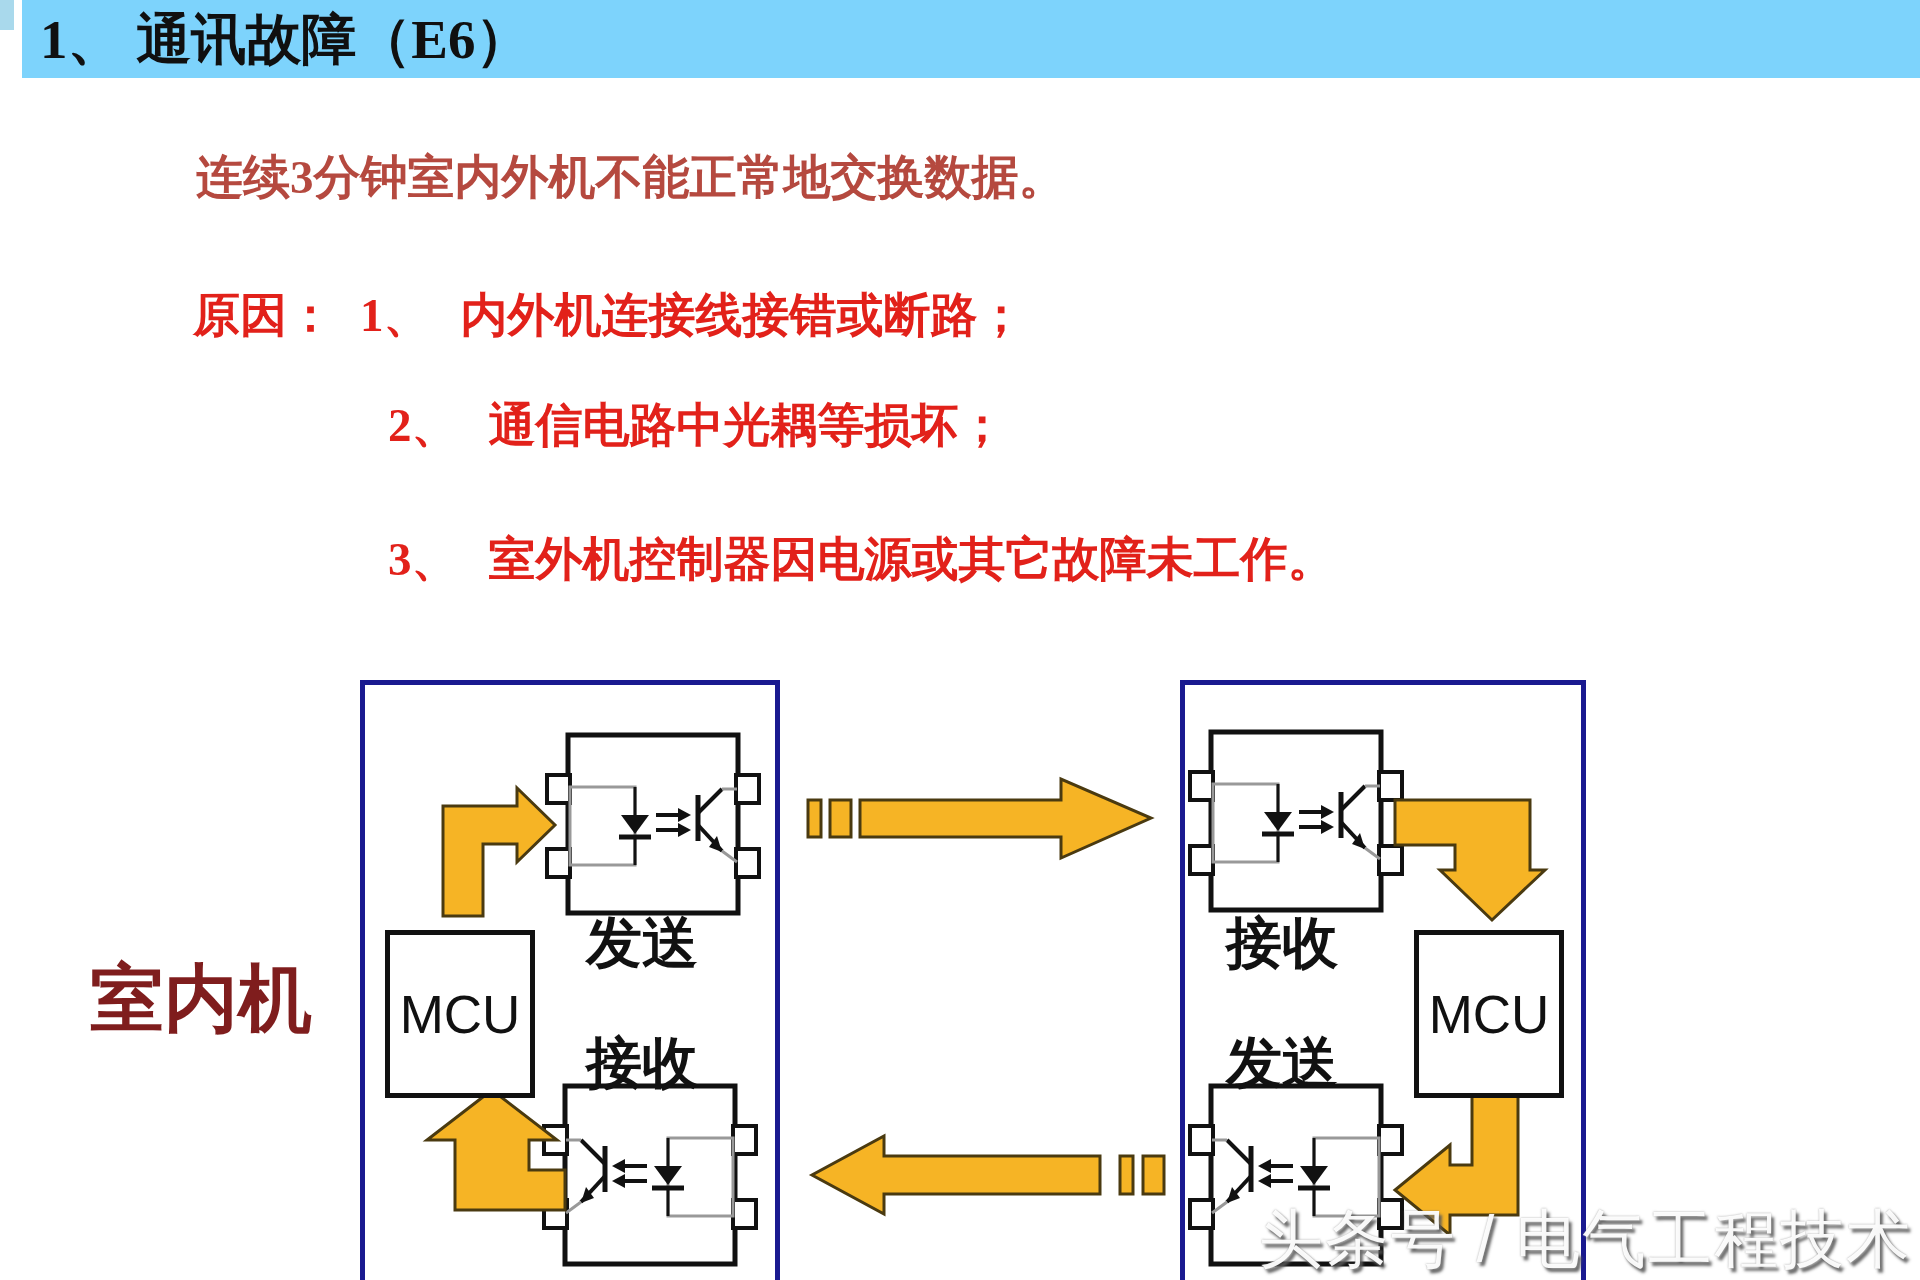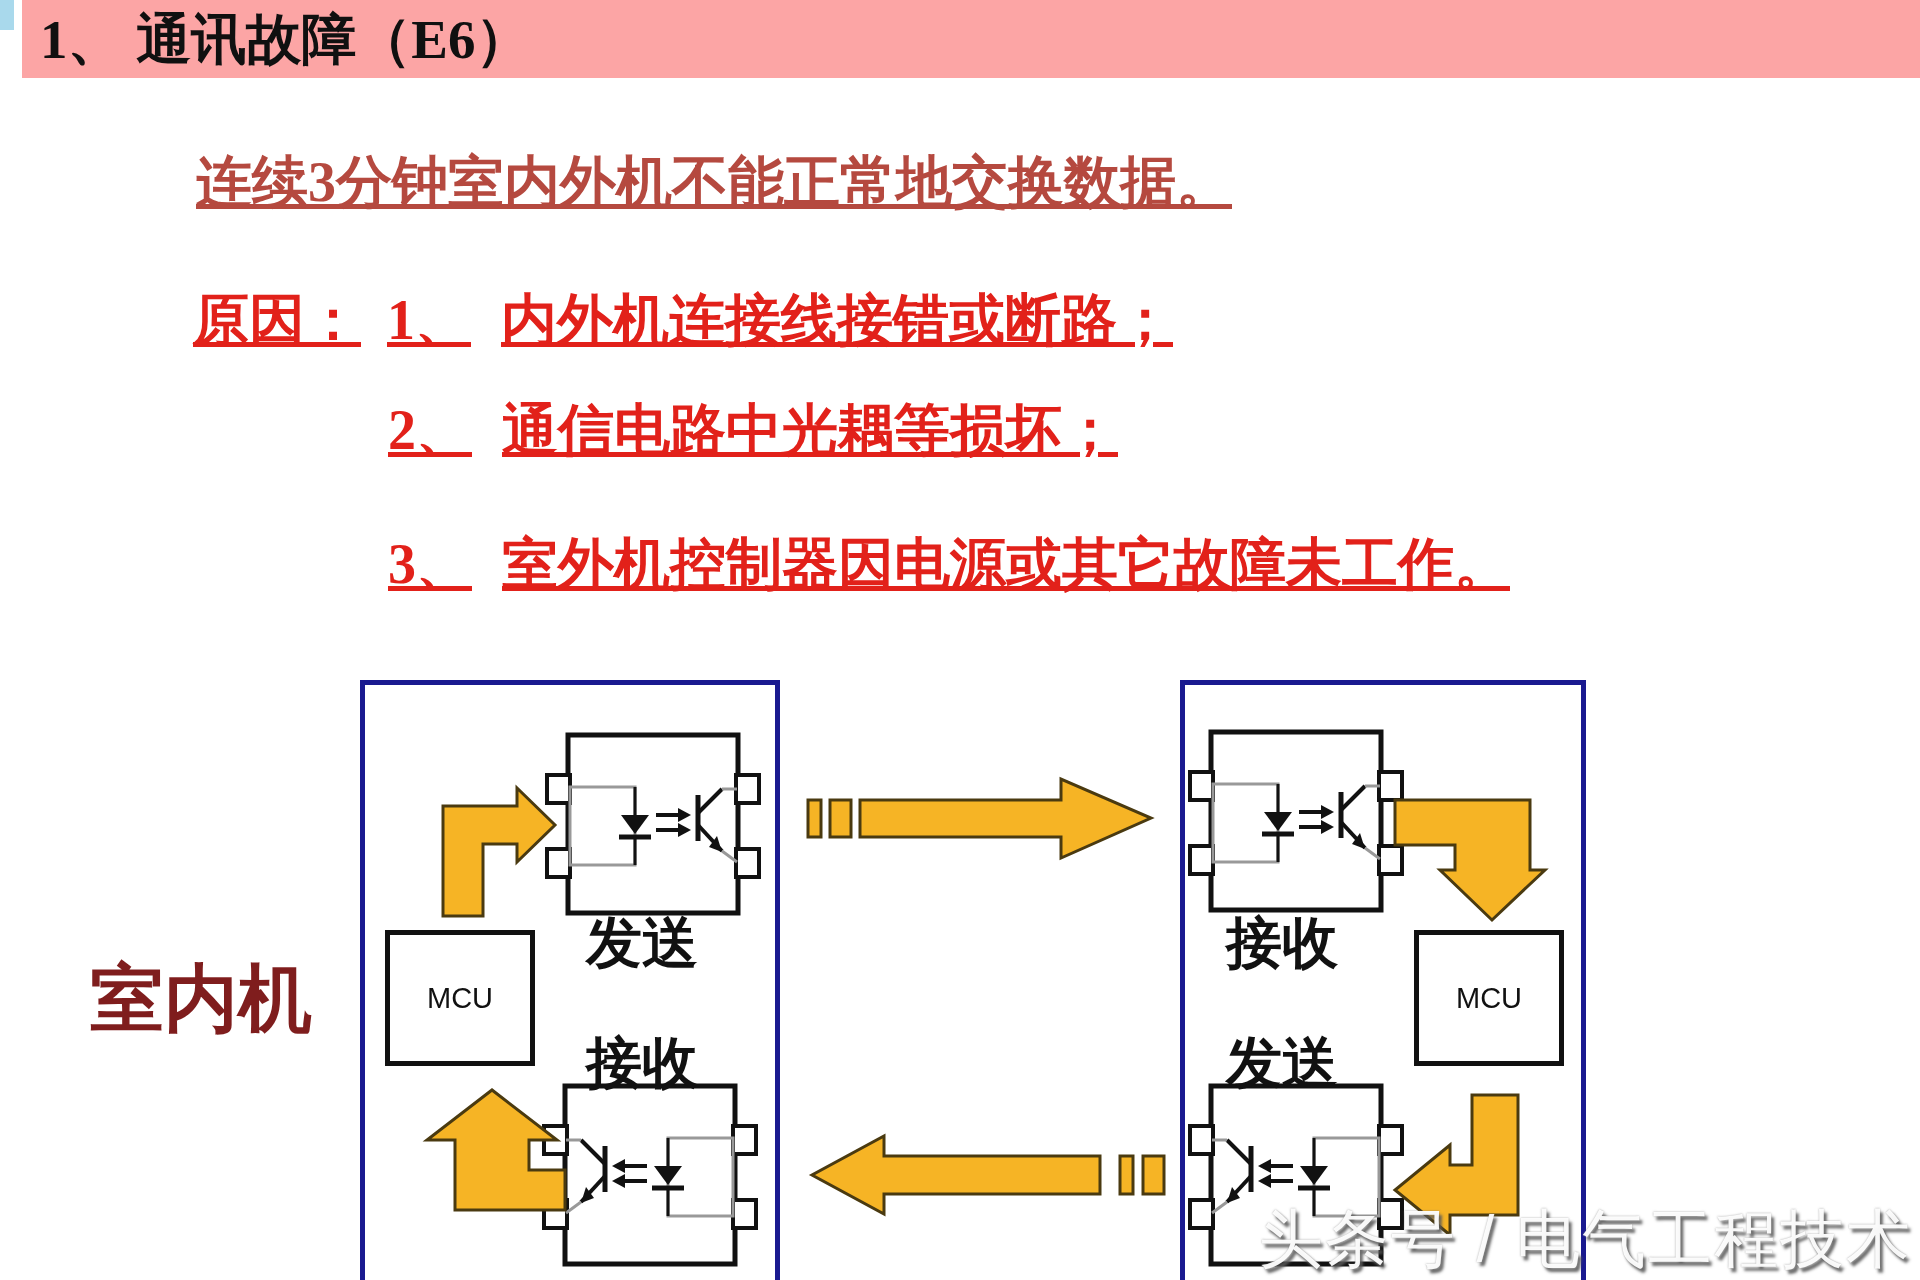--- a/index.html
+++ b/index.html
@@ -4,54 +4,54 @@
 <style>
   html, body { margin: 0; padding: 0; background: #ffffff; }
   #stage {
     position: relative; width: 1920px; height: 1280px;
     overflow: hidden; background: #ffffff;
     font-family: "Liberation Serif", serif;
   }
   
   .title-bar {
     position: absolute; left: 22px; top: 0; width: 1898px; height: 78px;
-    background: #fca5a5;
+    background: #7dd3fc;
   }
   .title-accent {
     position: absolute; left: 0; top: 0; width: 14px; height: 30px;
     background: #a9d9ec;
   }
   .title-text {
     position: absolute; left: 18px; top: 0; height: 78px; line-height: 80px;
     font-size: 55px; font-weight: 700; color: #101010; white-space: nowrap;
   }
   
   .red-line {
     position: absolute; white-space: nowrap;
-    font-size: 56px; font-weight: 700; line-height: 1.1; text-decoration: underline;
+    font-size: 47px; font-weight: 700; line-height: 1.1;
   }
   .symptom { left: 196px; top: 152px; color: #b5493f; }
   .cause   { color: #e2211a; }
   .cause-1 { left: 193px; top: 290px; text-align: center; }
   .cause-2 { left: 388px; top: 400px; }
   .cause-3 { left: 388px; top: 534px; }
   .cause .num { margin-left: 26px; margin-right: 30px; }
   .cause-2 .num, .cause-3 .num { margin-left: 0; }
   
   .unit-box {
     position: absolute; top: 680px; height: 620px;
     border: 5px solid #1a1a90; background: #ffffff; box-sizing: border-box;
   }
   .unit-box.indoor  { left: 360px;  width: 420px; }
   .unit-box.outdoor { left: 1180px; width: 406px; }
   .mcu-box {
-    position: absolute; top: 930px; width: 150px; height: 136px;
+    position: absolute; top: 930px; width: 150px; height: 168px;
     border: 5px solid #111111; background: #ffffff; box-sizing: border-box;
     display: flex; align-items: center; justify-content: center;
-    font-family: "Liberation Sans", sans-serif; font-size: 29px; color: #111111;
+    font-family: "Liberation Sans", sans-serif; font-size: 53px; color: #111111;
   }
   .mcu-indoor  { left: 385px; }
   .mcu-outdoor { left: 1414px; }
   .io-label {
     position: absolute; width: 170px; text-align: left;
     font-size: 56px; font-weight: 700; color: #111111; white-space: nowrap;
   }
   .lbl-send-in    { left: 586px;  top: 906px; }
   .lbl-recv-in    { left: 586px;  top: 1026px; }
   .lbl-recv-out   { left: 1226px; top: 906px; }

